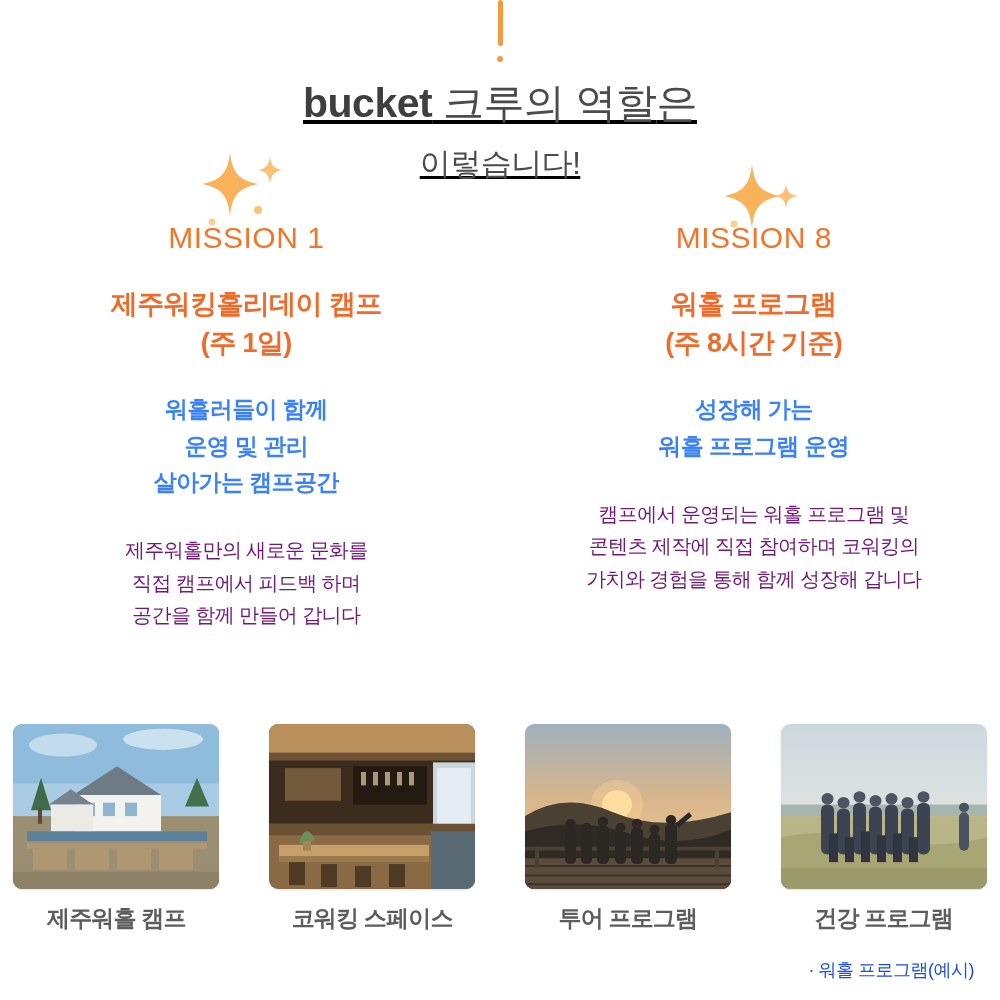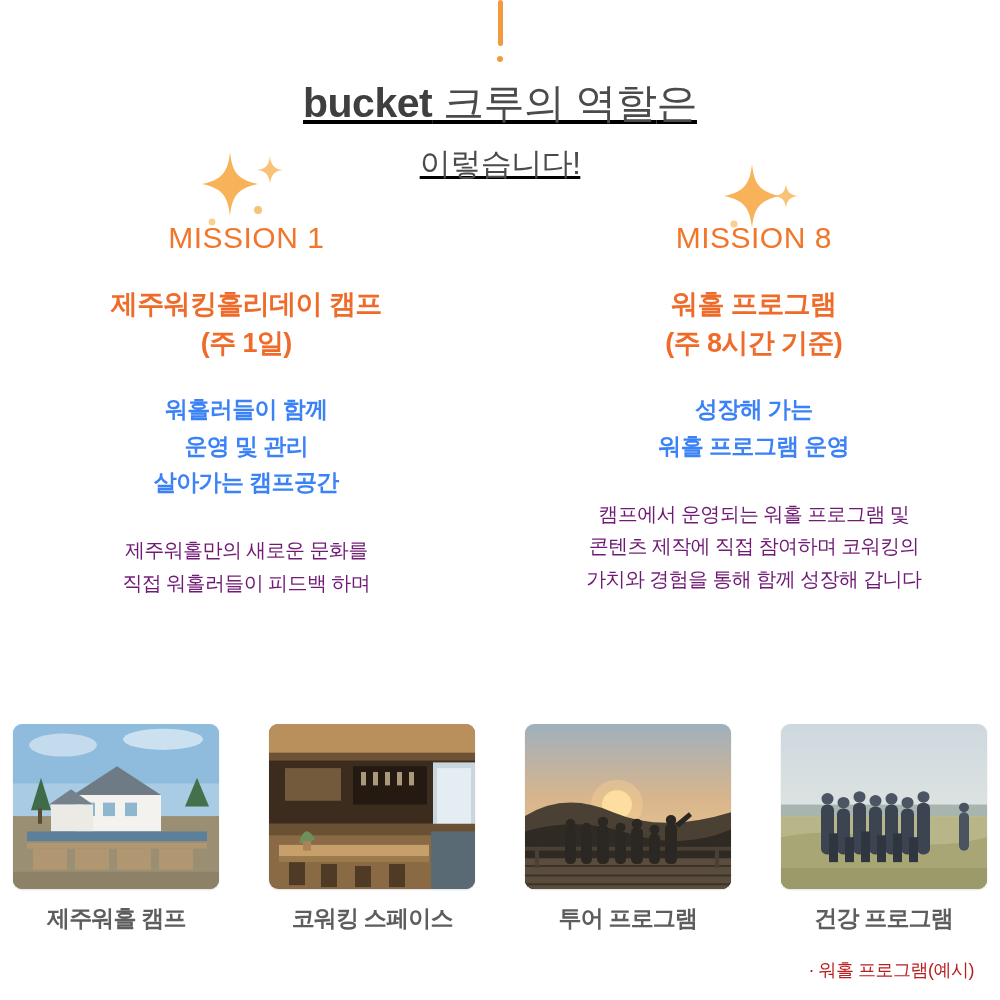--- a/index.html
+++ b/index.html
@@ -139,21 +139,21 @@
     font-weight: 700;
     letter-spacing: -0.8px;
     white-space: nowrap;
   }
 
   .footnote {
     position: absolute;
     right: 26px;
     bottom: 18px;
     font-size: 18px;
-    color: #b91c1c;
+    color: #1d4ed8;
     letter-spacing: -0.5px;
   }
 </style>
 </head>
 <body>
 
 <div class="page">
 
   <div class="header">
     <div class="tick"></div>
@@ -194,21 +194,22 @@
         <div>제주워킹홀리데이 캠프</div>
         <div>(주 1일)</div>
       </div>
       <div class="mission-desc">
         <div>워홀러들이 함께</div>
         <div>운영 및 관리</div>
         <div>살아가는 캠프공간</div>
       </div>
       <div class="mission-note">
         <div>제주워홀만의 새로운 문화를</div>
-        <div>직접 워홀러들이 피드백 하며</div>
+        <div>직접 캠프에서 피드백 하며</div>
+        <div>공간을 함께 만들어 갑니다</div>
       </div>
     </div>
 
     <div class="col">
       <div class="mission-label">MISSION 8</div>
       <div class="mission-title">
         <div>워홀 프로그램</div>
         <div>(주 8시간 기준)</div>
       </div>
       <div class="mission-desc">

